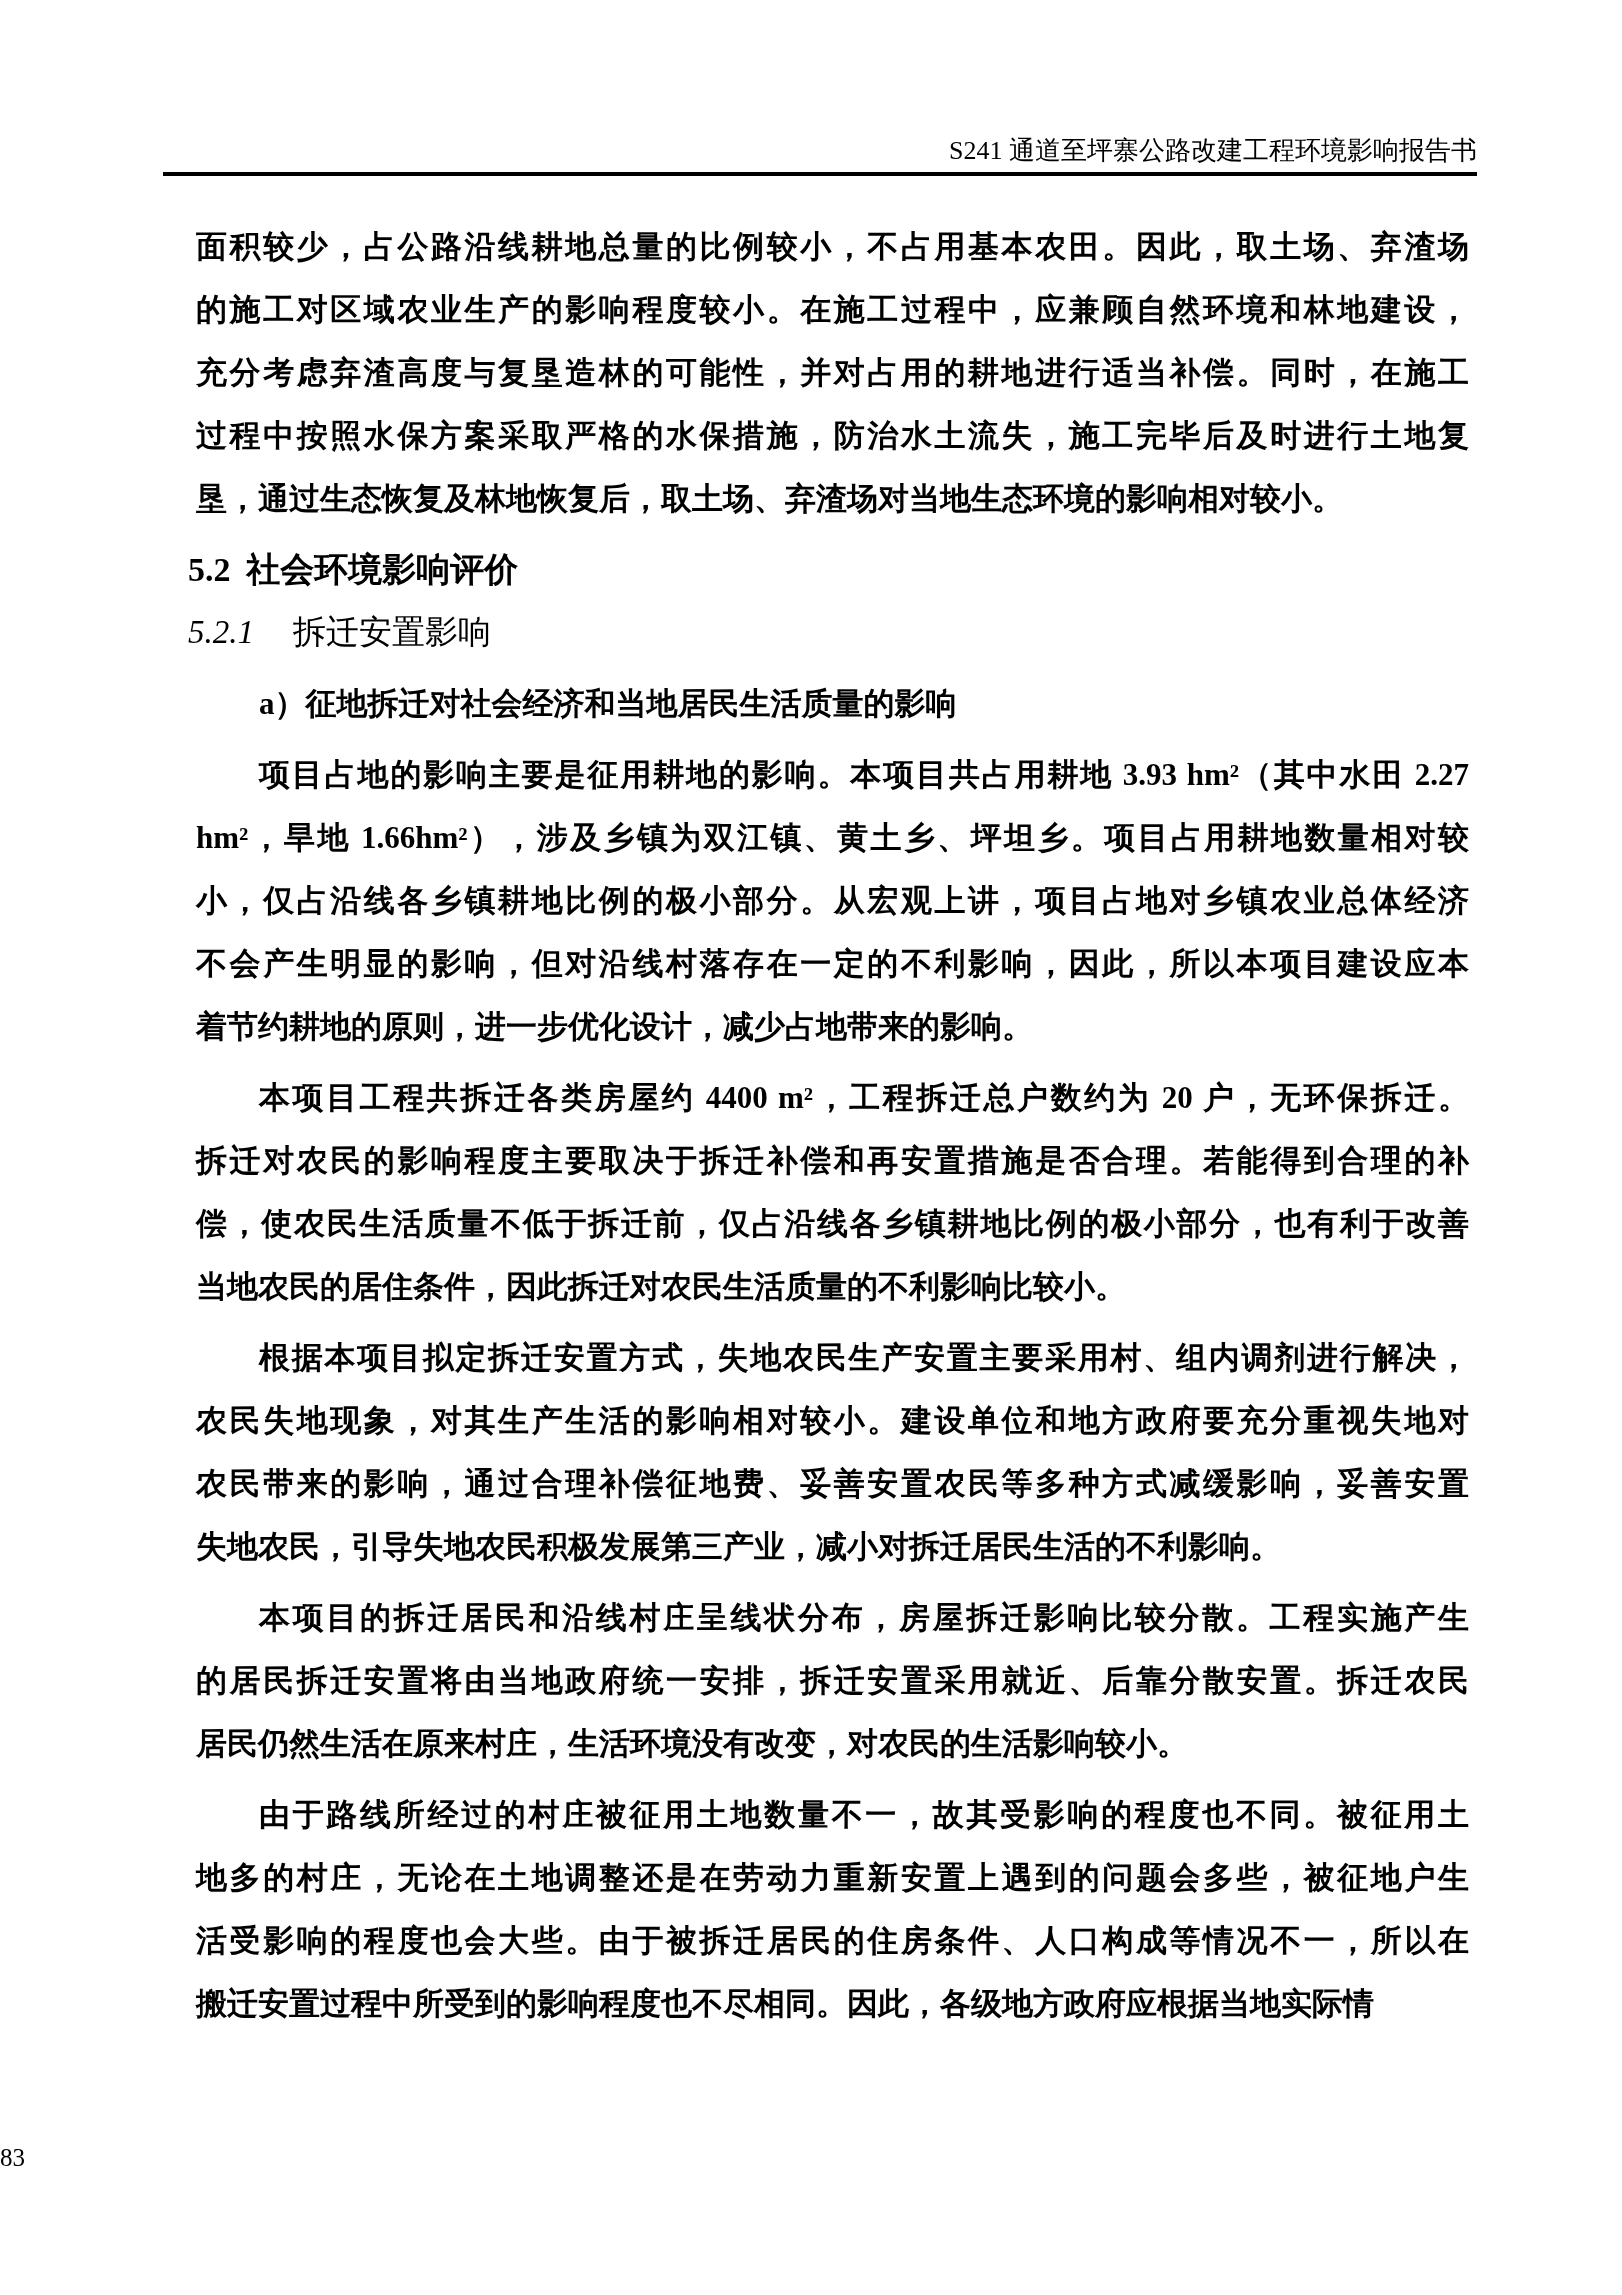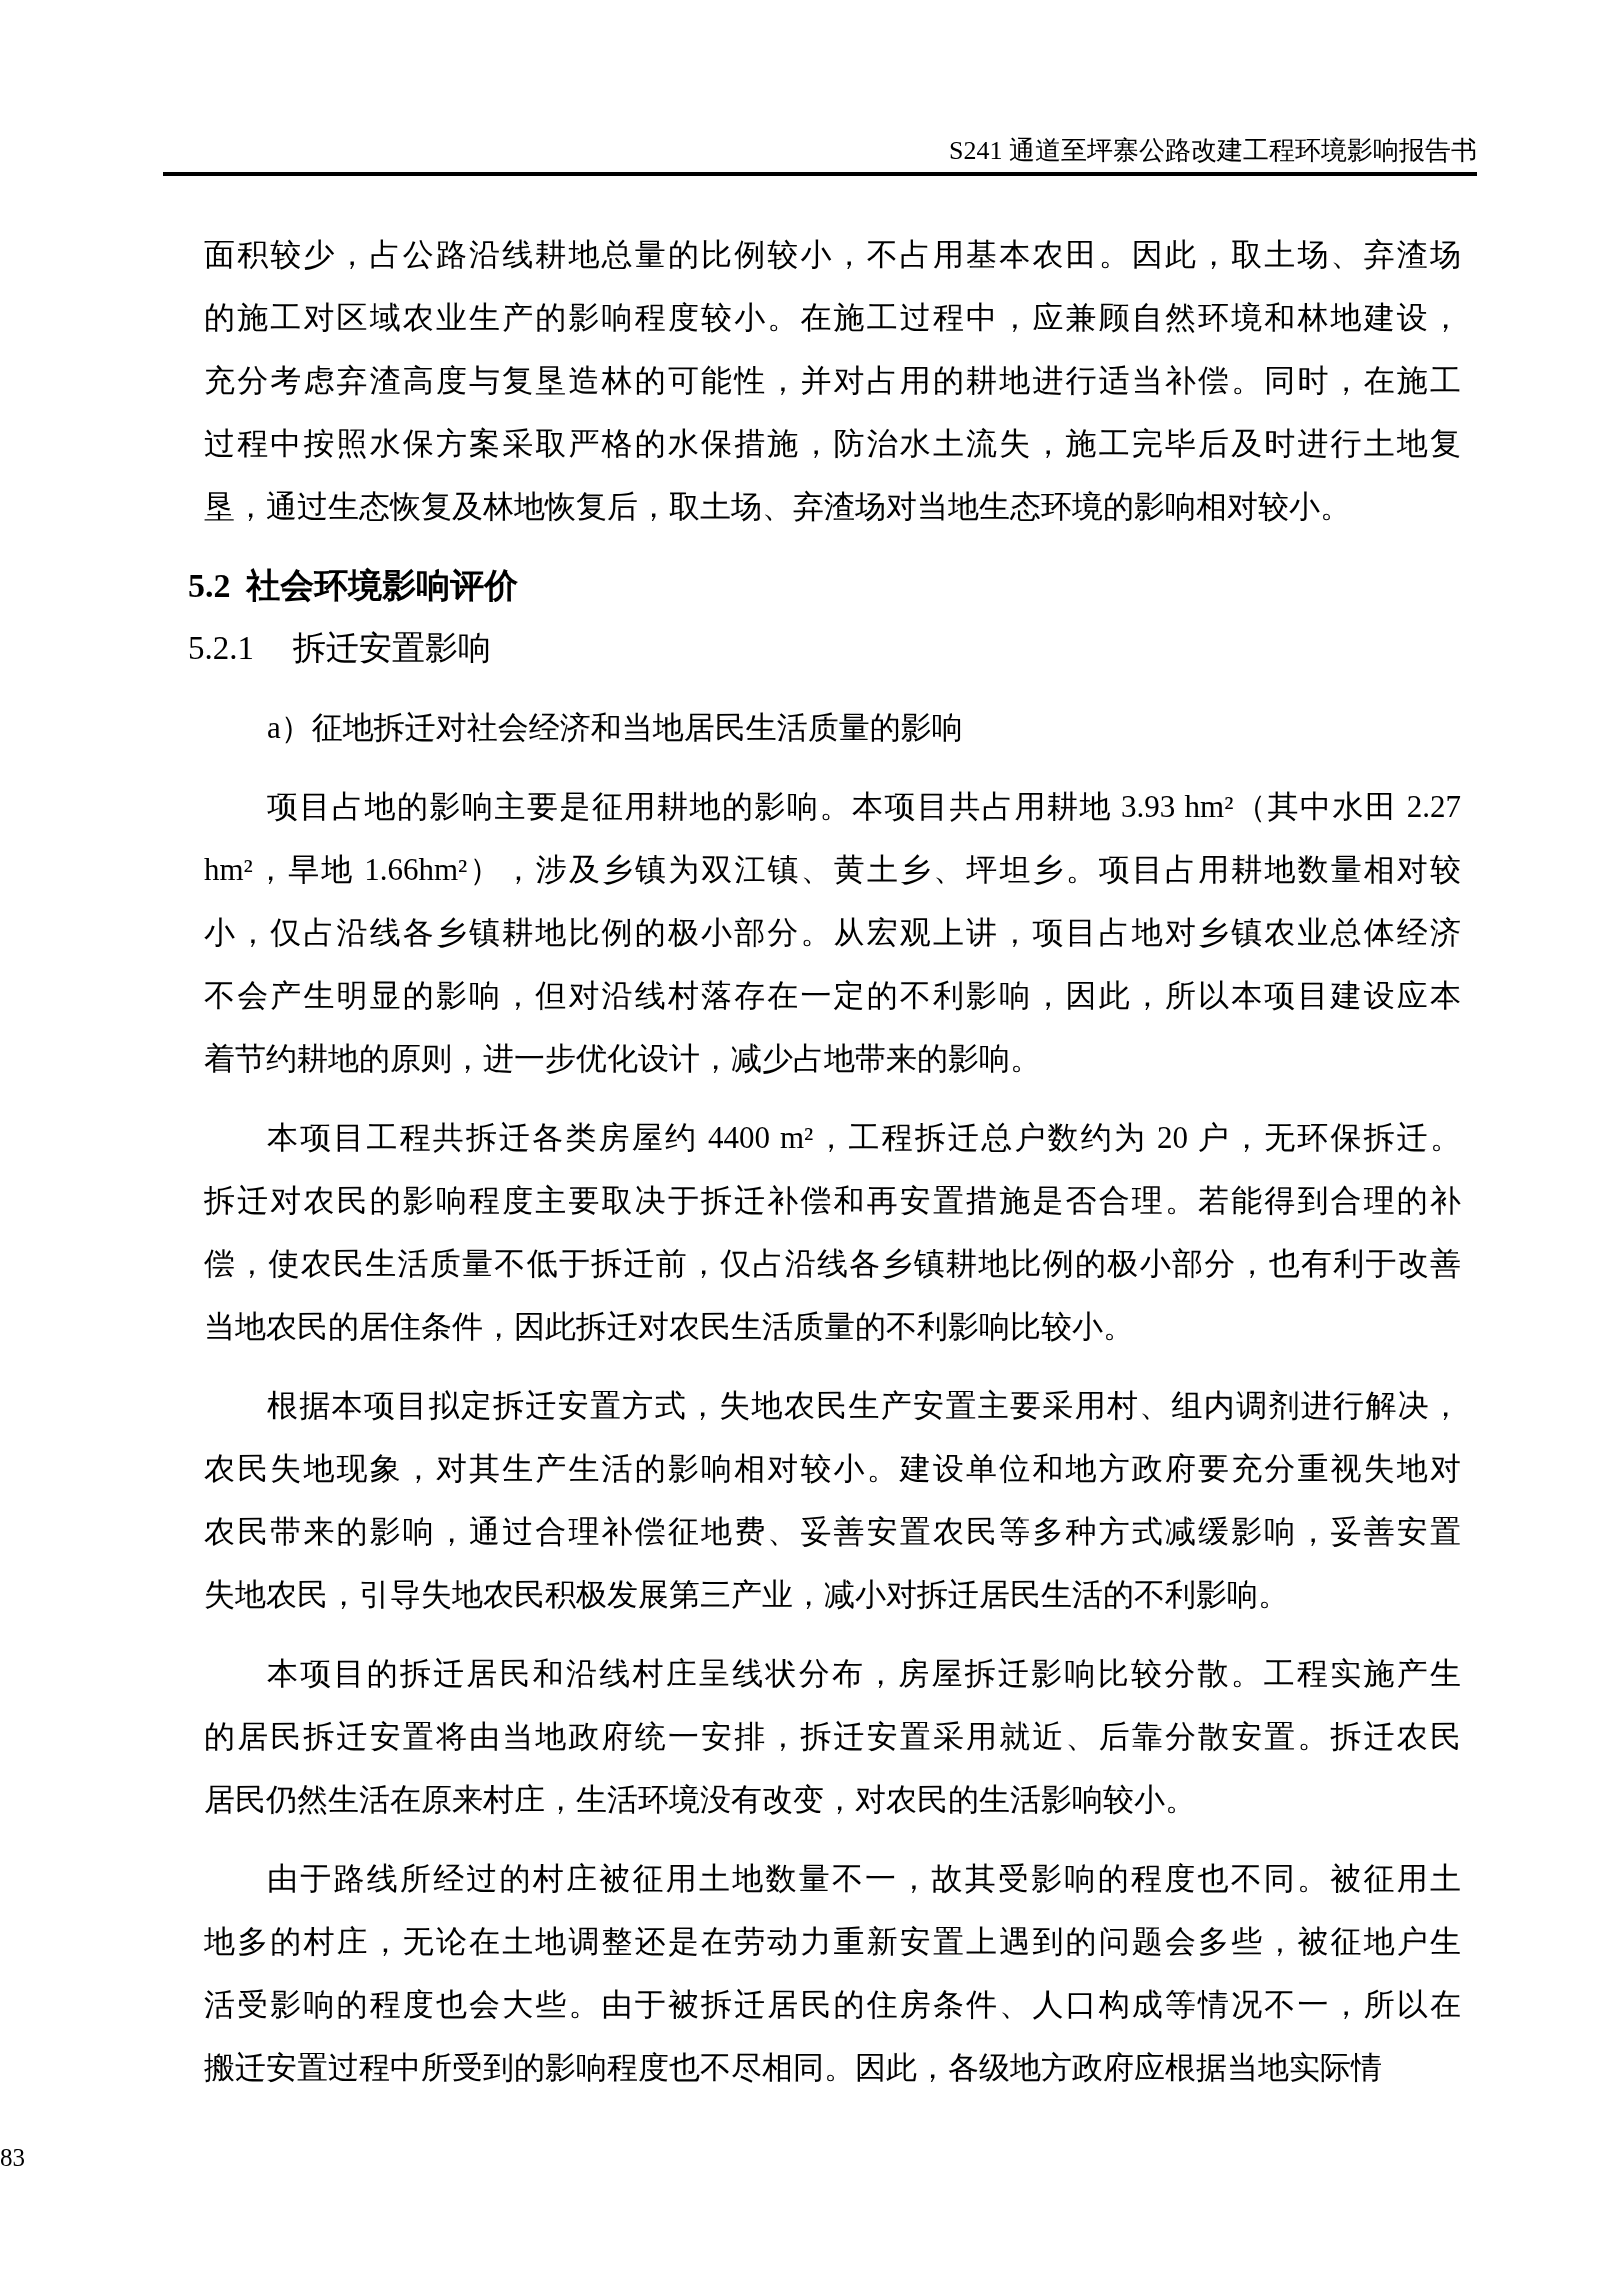--- a/index.html
+++ b/index.html
@@ -24,21 +24,21 @@
   .header-rule{
     margin-top:5.2px;
     margin-left:-25.5px;
     height:0;
     border-top:4.6px solid #000000;
   }
   .doc-body{
     position:absolute;
     top:207px;left:188px;right:181px;
   }
-  .para{margin:16px;padding:0;}
+  .para{margin:8px;padding:0;font-weight:bold;}
   .line{
     font-size:31px;
     line-height:63px;
     height:63px;
     white-space:normal;
     text-align:left;
   }
   .line.j{
     text-align:justify;
     text-align-last:justify;
@@ -59,20 +59,21 @@
   }
   .heading2{
     font-family:"Liberation Serif","DejaVu Serif",serif;
     font-weight:normal;
     font-size:33px;
     line-height:63px;
     height:63px;
   }
   .heading2 .hnum{
     margin-right:39px;
+    font-style:italic;
   }
   .footer{
     position:absolute;
     top:2138px;left:0;right:0;
     text-align:left;
     font-size:25px;
     line-height:39px;
   }
 </style>
 </head>

